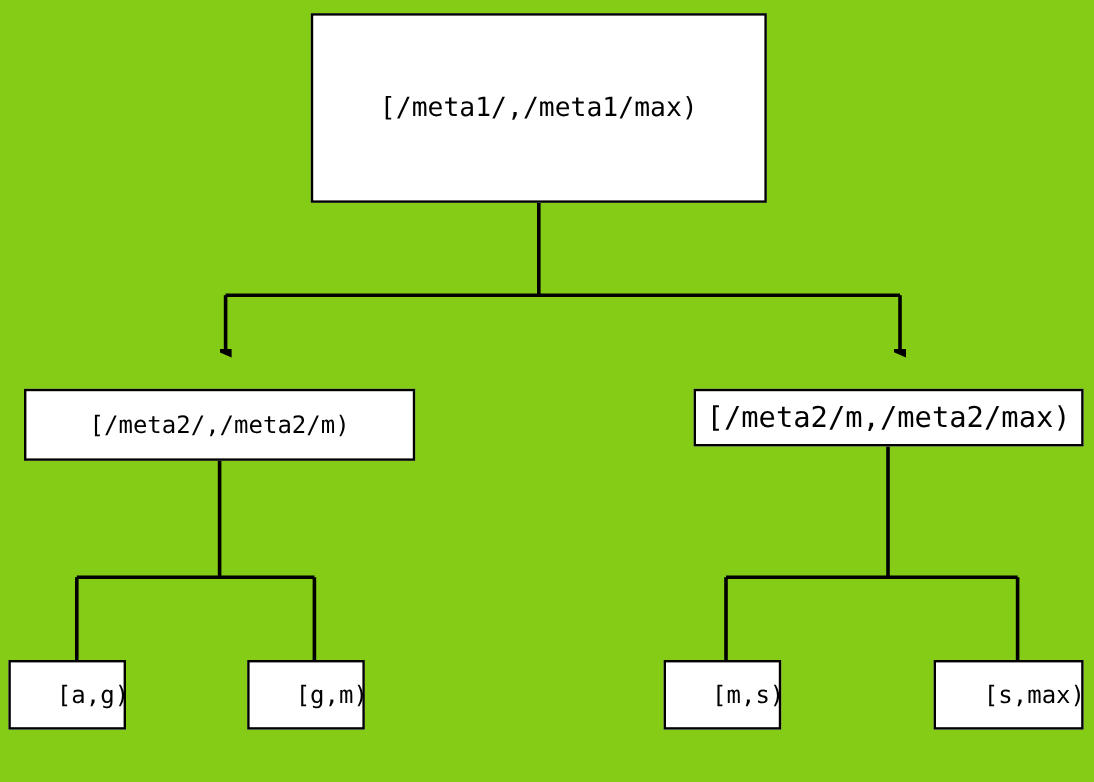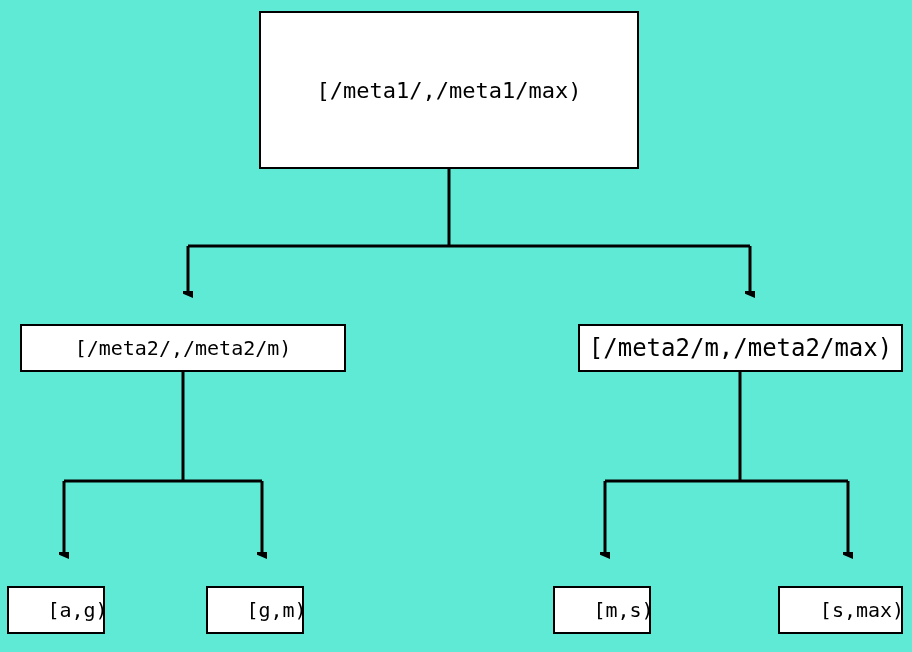--- a/index.html
+++ b/index.html
@@ -8,21 +8,21 @@
     padding: 0;
     background: #ffffff;
   }
   body {
     font-family: "DejaVu Sans Mono", "Liberation Mono", monospace;
   }
   #diagram-root {
     position: relative;
     width: 912px;
     height: 652px;
-    background: #5eead4;
+    background: #84cc16;
     overflow: hidden;
   }
   #diagram-svg {
     position: absolute;
     left: 0;
     top: 0;
     width: 912px;
     height: 652px;
     display: block;
   }
@@ -44,33 +44,33 @@
     left: 259px;
     top: 11px;
     width: 380px;
     height: 158px;
     font-size: 22px;
   }
   .node-mid-left {
     left: 20px;
     top: 324px;
     width: 326px;
-    height: 48px;
+    height: 60px;
     font-size: 20px;
   }
   .node-mid-right {
     left: 578px;
     top: 324px;
     width: 325px;
     height: 48px;
     font-size: 24px;
   }
   .node-leaf {
-    top: 586px;
-    height: 48px;
+    top: 550px;
+    height: 58px;
     font-size: 20px;
     padding-left: 43px;
   }
   .leaf-1 { left: 7px;   width: 98px; }
   .leaf-2 { left: 206px; width: 98px; }
   .leaf-3 { left: 553px; width: 98px; }
   .leaf-4 { left: 778px; width: 125px; }
 </style>
 </head>
 <body>

